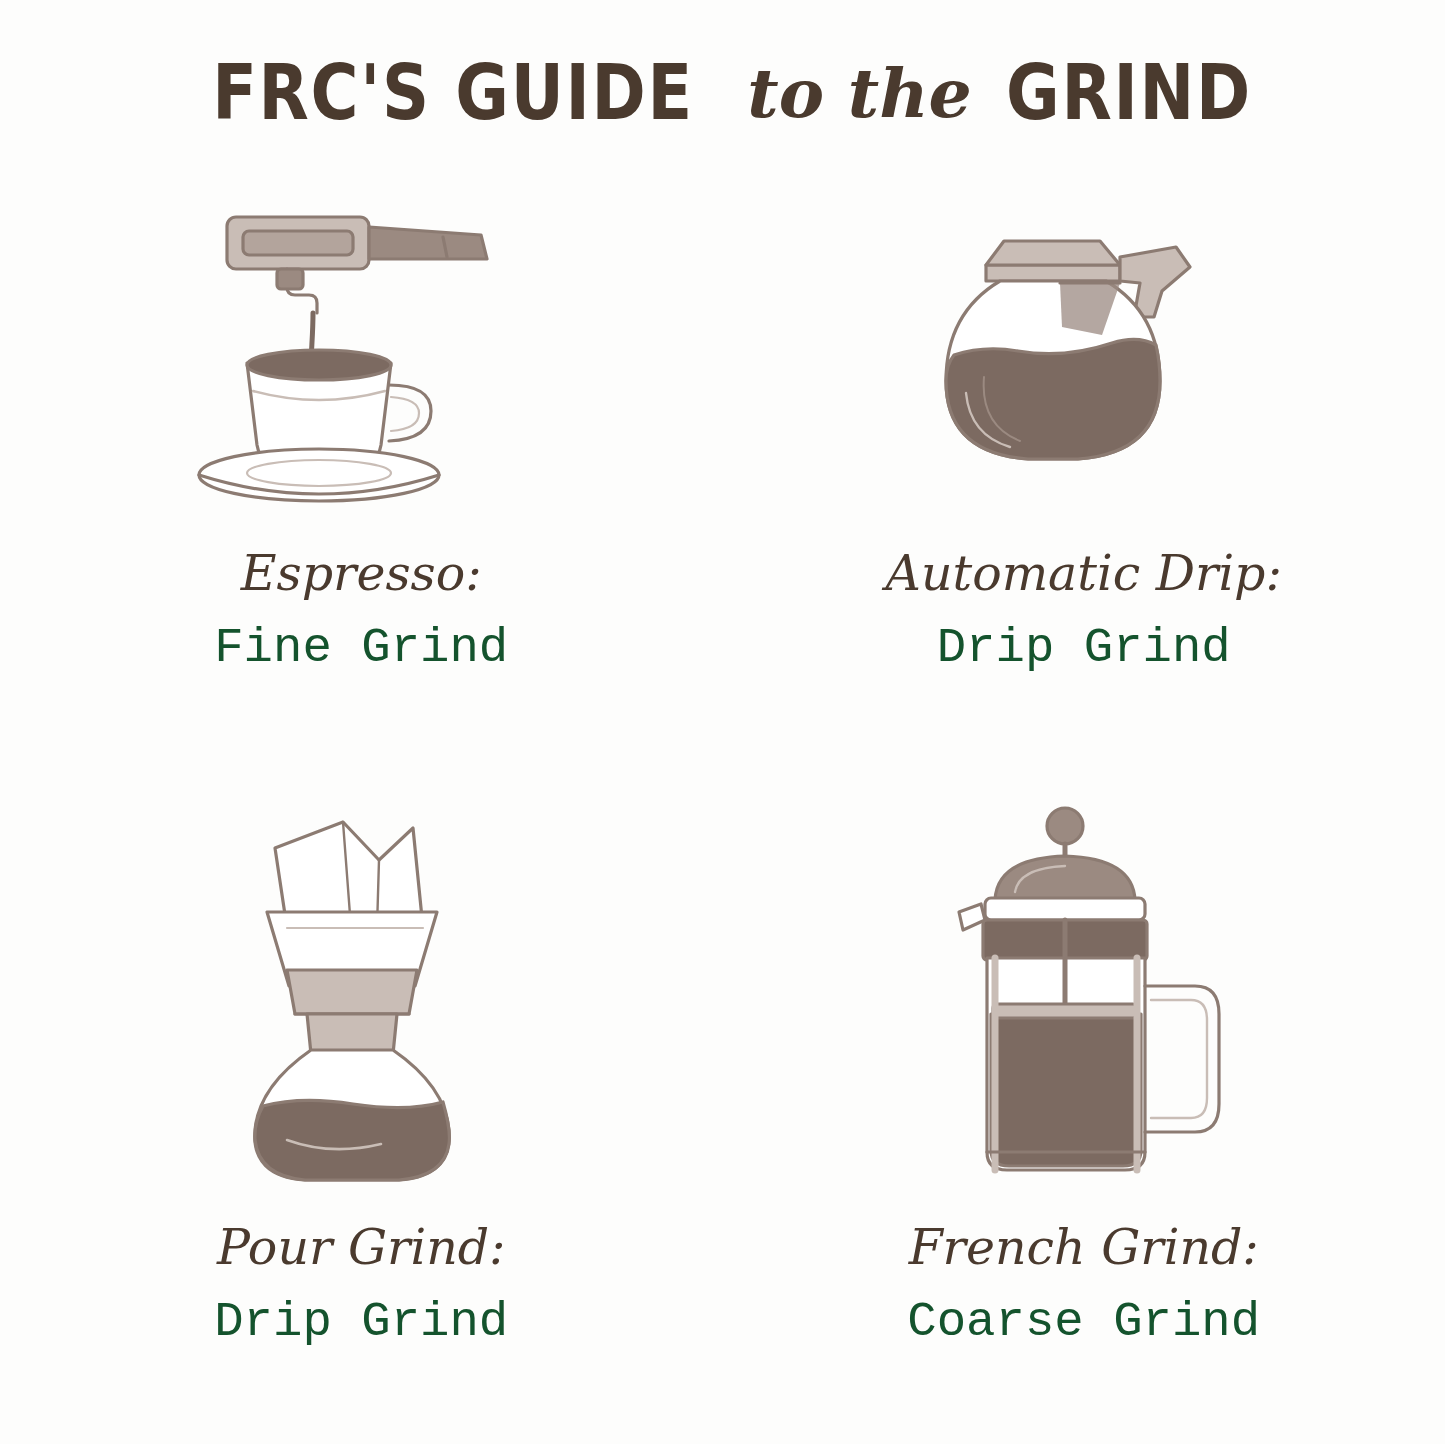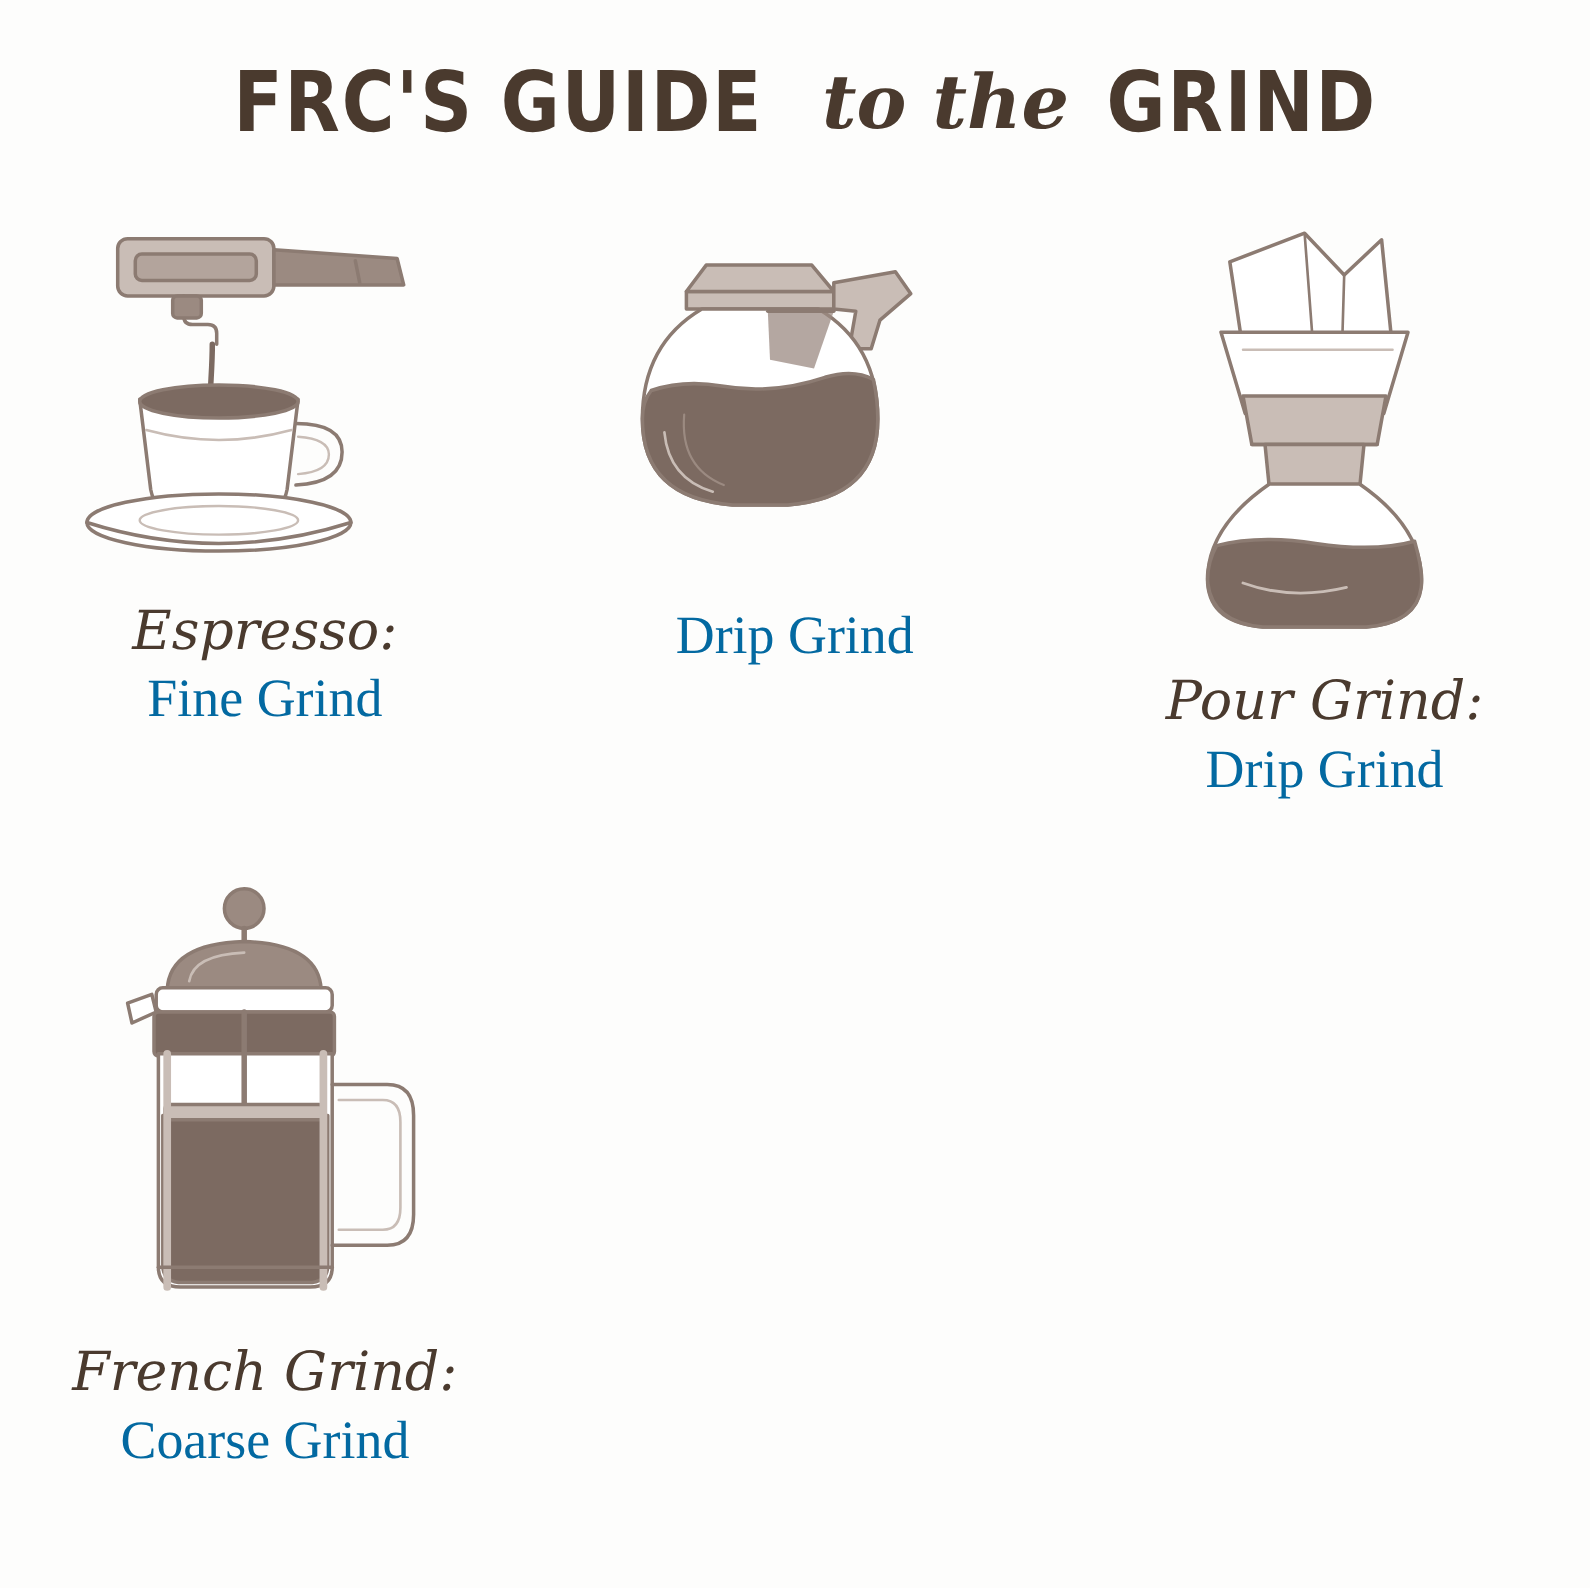--- a/index.html
+++ b/index.html
@@ -47,21 +47,21 @@
   }
 
   
   .grid {
     position: absolute;
     top: 190px;
     left: 0;
     width: 1445px;
     height: 1220px;
     display: grid;
-    grid-template-columns: 1fr 1fr 1fr;
+    grid-template-columns: 1fr 1fr;
     grid-template-rows: 1fr 1fr;
   }
   .cell {
     position: relative;
     display: flex;
     flex-direction: column;
     align-items: center;
     justify-content: flex-start;
   }
   .art {
@@ -76,25 +76,25 @@
     line-height: 1.16;
   }
   .cap-line1 {
     font-family: "DejaVu Serif", serif;
     font-style: italic;
     font-size: 49px;
     color: #4a3a2e;
     display: block;
   }
   .cap-line2 {
-    font-family: Liberation Serif, serif;
+    font-family: Liberation Mono, monospace;
     font-size: 49px;
-    color: #0369a1;
+    color: #14532d;
     display: block;
-    margin-top: 4px;
+    margin-top: 17px;
   }
   .cell.row2 .art { height: 400px; }
   .cell.row2 .caption { margin-top: 20px; }
 </style>
 </head>
 <body>
 
 <div id="page">
 
   <div class="title-wrap">
@@ -155,20 +155,21 @@
                    Q246 168 246 186 Q246 258 164 264 L114 264 Q32 258 32 186 Q32 170 40 160 Z" fill="#7c6a61" stroke="#8c7b72"></path>
 
           <path d="M52 198 Q56 240 96 252" stroke="#c9bdb6" stroke-width="2.4" fill="none"></path>
           <path d="M70 182 Q66 230 106 246" stroke="#9b8a81" stroke-width="2" fill="none"></path>
 
           <path d="M146 88 L206 88 L188 140 L148 132 Z" fill="#9b8a81" stroke="none" opacity="0.75"></path>
           <path d="M146 88 L206 88" stroke="#8c7b72"></path>
         </svg>
       </div>
       <div class="caption">
+        <span class="cap-line1">Automatic Drip:</span>
         <span class="cap-line2">Drip Grind</span>
       </div>
     </div>
 
     <div class="cell row2">
       <div class="art">
         <svg width="320" height="400" viewBox="0 0 320 400" fill="none" stroke="#8c7b72" stroke-width="3.2" stroke-linecap="round" stroke-linejoin="round">
 
           <path d="M74 48 L142 22 L178 60 L212 28 L222 128 L86 128 Z" fill="#ffffff" stroke="#8c7b72"></path>
           <path d="M142 22 L150 128" stroke="#8c7b72" stroke-width="2.4"></path>

